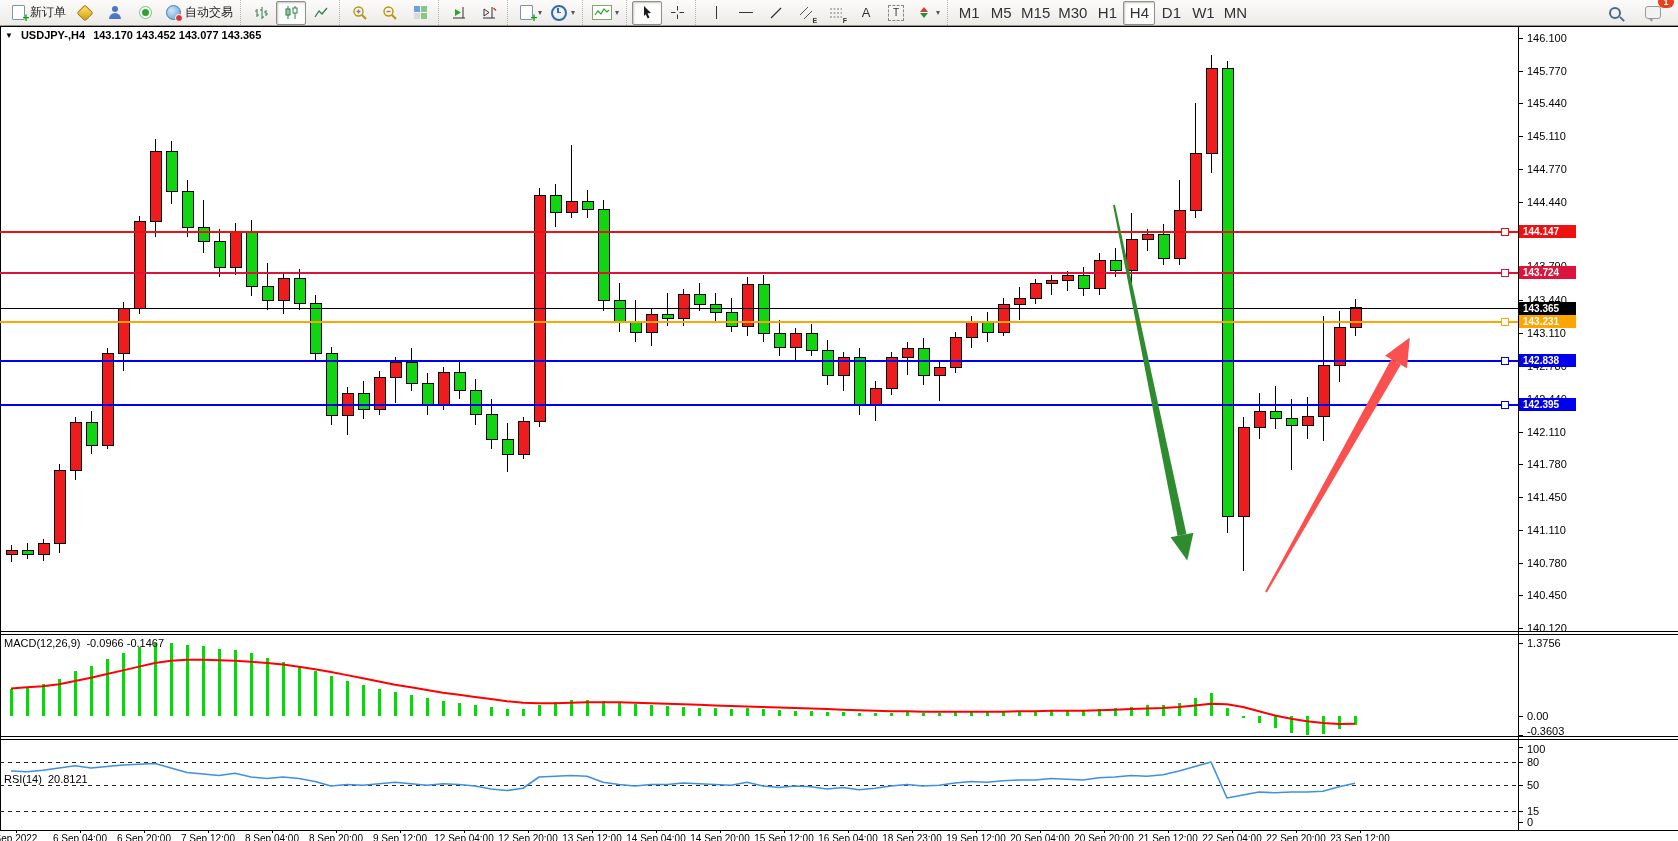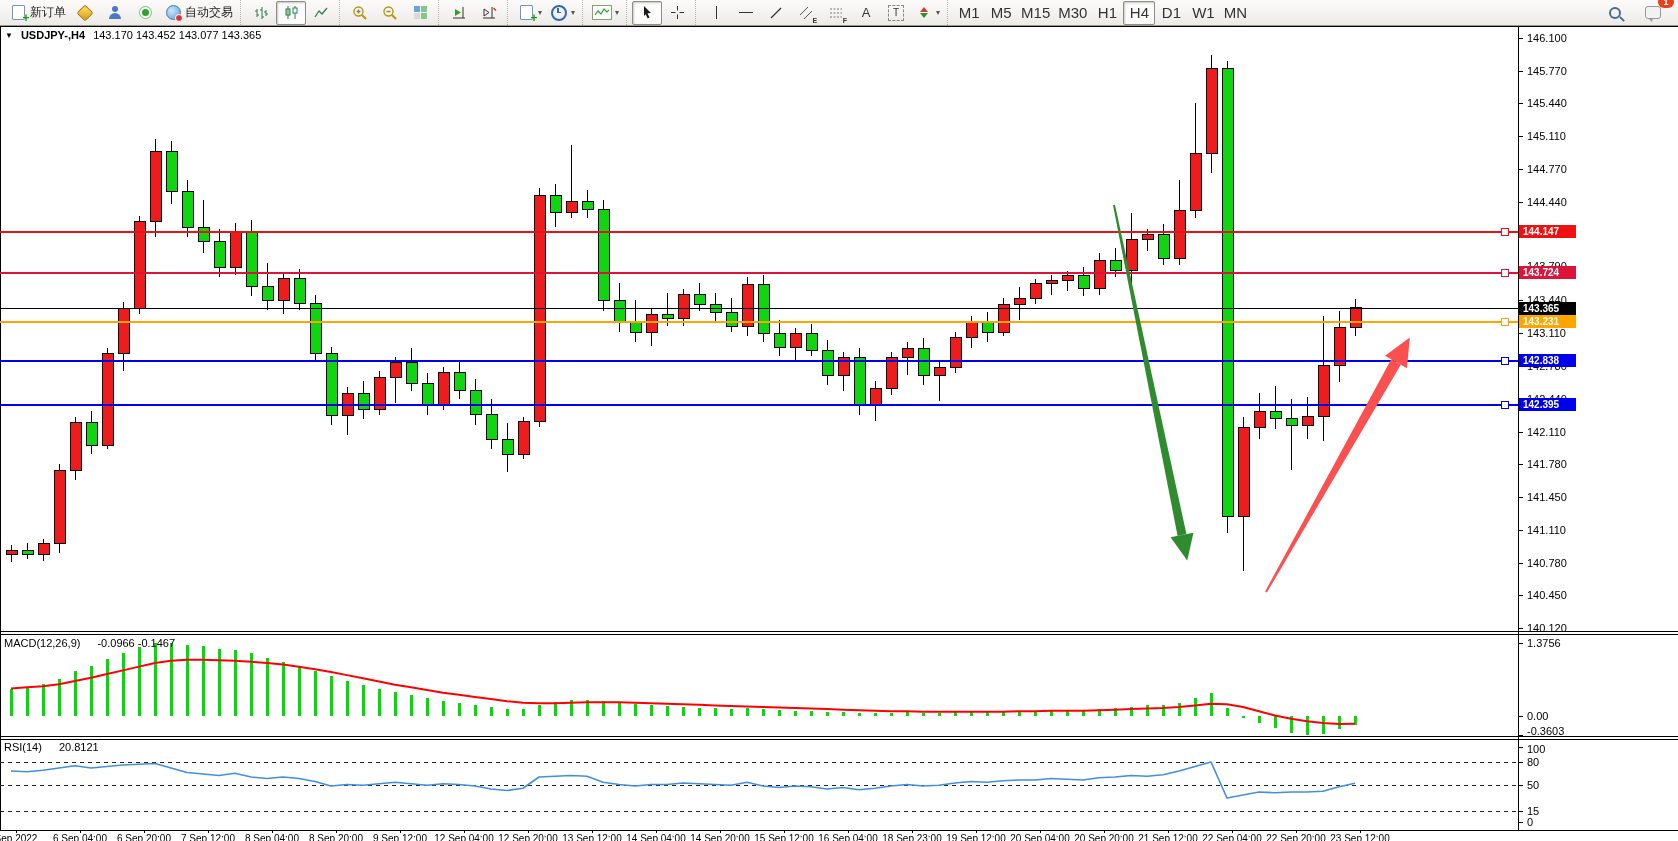--- a/index.html
+++ b/index.html
@@ -52,23 +52,23 @@
   .badge{position:absolute;right:-7px;top:-6px;min-width:12px;height:12px;border-radius:7px;background:#e8401c;
     color:#fff;font-size:9px;font-weight:bold;display:flex;align-items:center;justify-content:center;padding:0 2px;}
   .tile{display:grid;grid-template-columns:6px 6px;grid-template-rows:6px 6px;gap:1px;}
   .tile i{display:block;}
   .tile .a{background:#6ba3d6;}.tile .b{background:#89c489;}.tile .c{background:#89c489;}.tile .d{background:#d9d9d9;}
   
   .chart-area{position:absolute;left:0;top:26px;width:1678px;height:815px;background:#fff;}
   #chart-svg{position:absolute;left:0;top:0;}
   .symbol-title{position:absolute;left:5px;top:3px;font-size:11px;font-weight:bold;color:#000;display:flex;gap:8px;align-items:center;}
   .symbol-title .tri{font-size:8px;font-weight:normal;}
-  .pane-label{position:absolute;left:4px;font-size:11px;color:#000;display:flex;gap:17px;}
+  .pane-label{position:absolute;left:4px;font-size:11px;color:#000;display:flex;gap:6px;}
   .pane-label.macd{top:611px;}
-  .pane-label.rsi{top:715px;}
+  .pane-label.rsi{top:747px;}
 </style>
 </head>
 <body>
 
 <div id="app">
   <div class="toolbar">
     <div class="grp first">
       <div class="tbtn">
         <span class="ic">
             <span class="ic-doc"></span>
@@ -706,21 +706,21 @@
           <polygon points="1187.2473304918926,560.4649862106551 1170.5407562052053,537.3612987213517 1193.4592437947947,532.6387012786483" fill="#2e8b2e"></polygon>
         </g>
         <g>
           <polygon points="1266.8705628387202,592.4920572566679 1400.7880956129607,364.7063149116735 1391.2119043870393,359.2936850883265 1265.1294371612798,591.5079427433321" fill="#fb5050"></polygon>
           <polygon points="1409.7776031867013,337.6242405158362 1406.9690917678736,368.19992143401555 1385.0309082321264,355.80007856598445" fill="#fb5050"></polygon>
         </g>
       </svg>
     <div class="symbol-title">
       <span class="tri">▼</span>
       <span>USDJPY-,H4</span>
-      <span style="font-weight:normal;">143.170 143.452 143.077 143.365</span>
+      <span style="font-weight:bold;">143.170 143.452 143.077 143.365</span>
     </div>
     <div class="pane-label macd">
       <span>MACD(12,26,9)</span>
         <span>-0.0966 -0.1467</span>
     </div>
     <div class="pane-label rsi">
       <span>RSI(14)</span>
         <span>20.8121</span>
     </div>
   </div>

